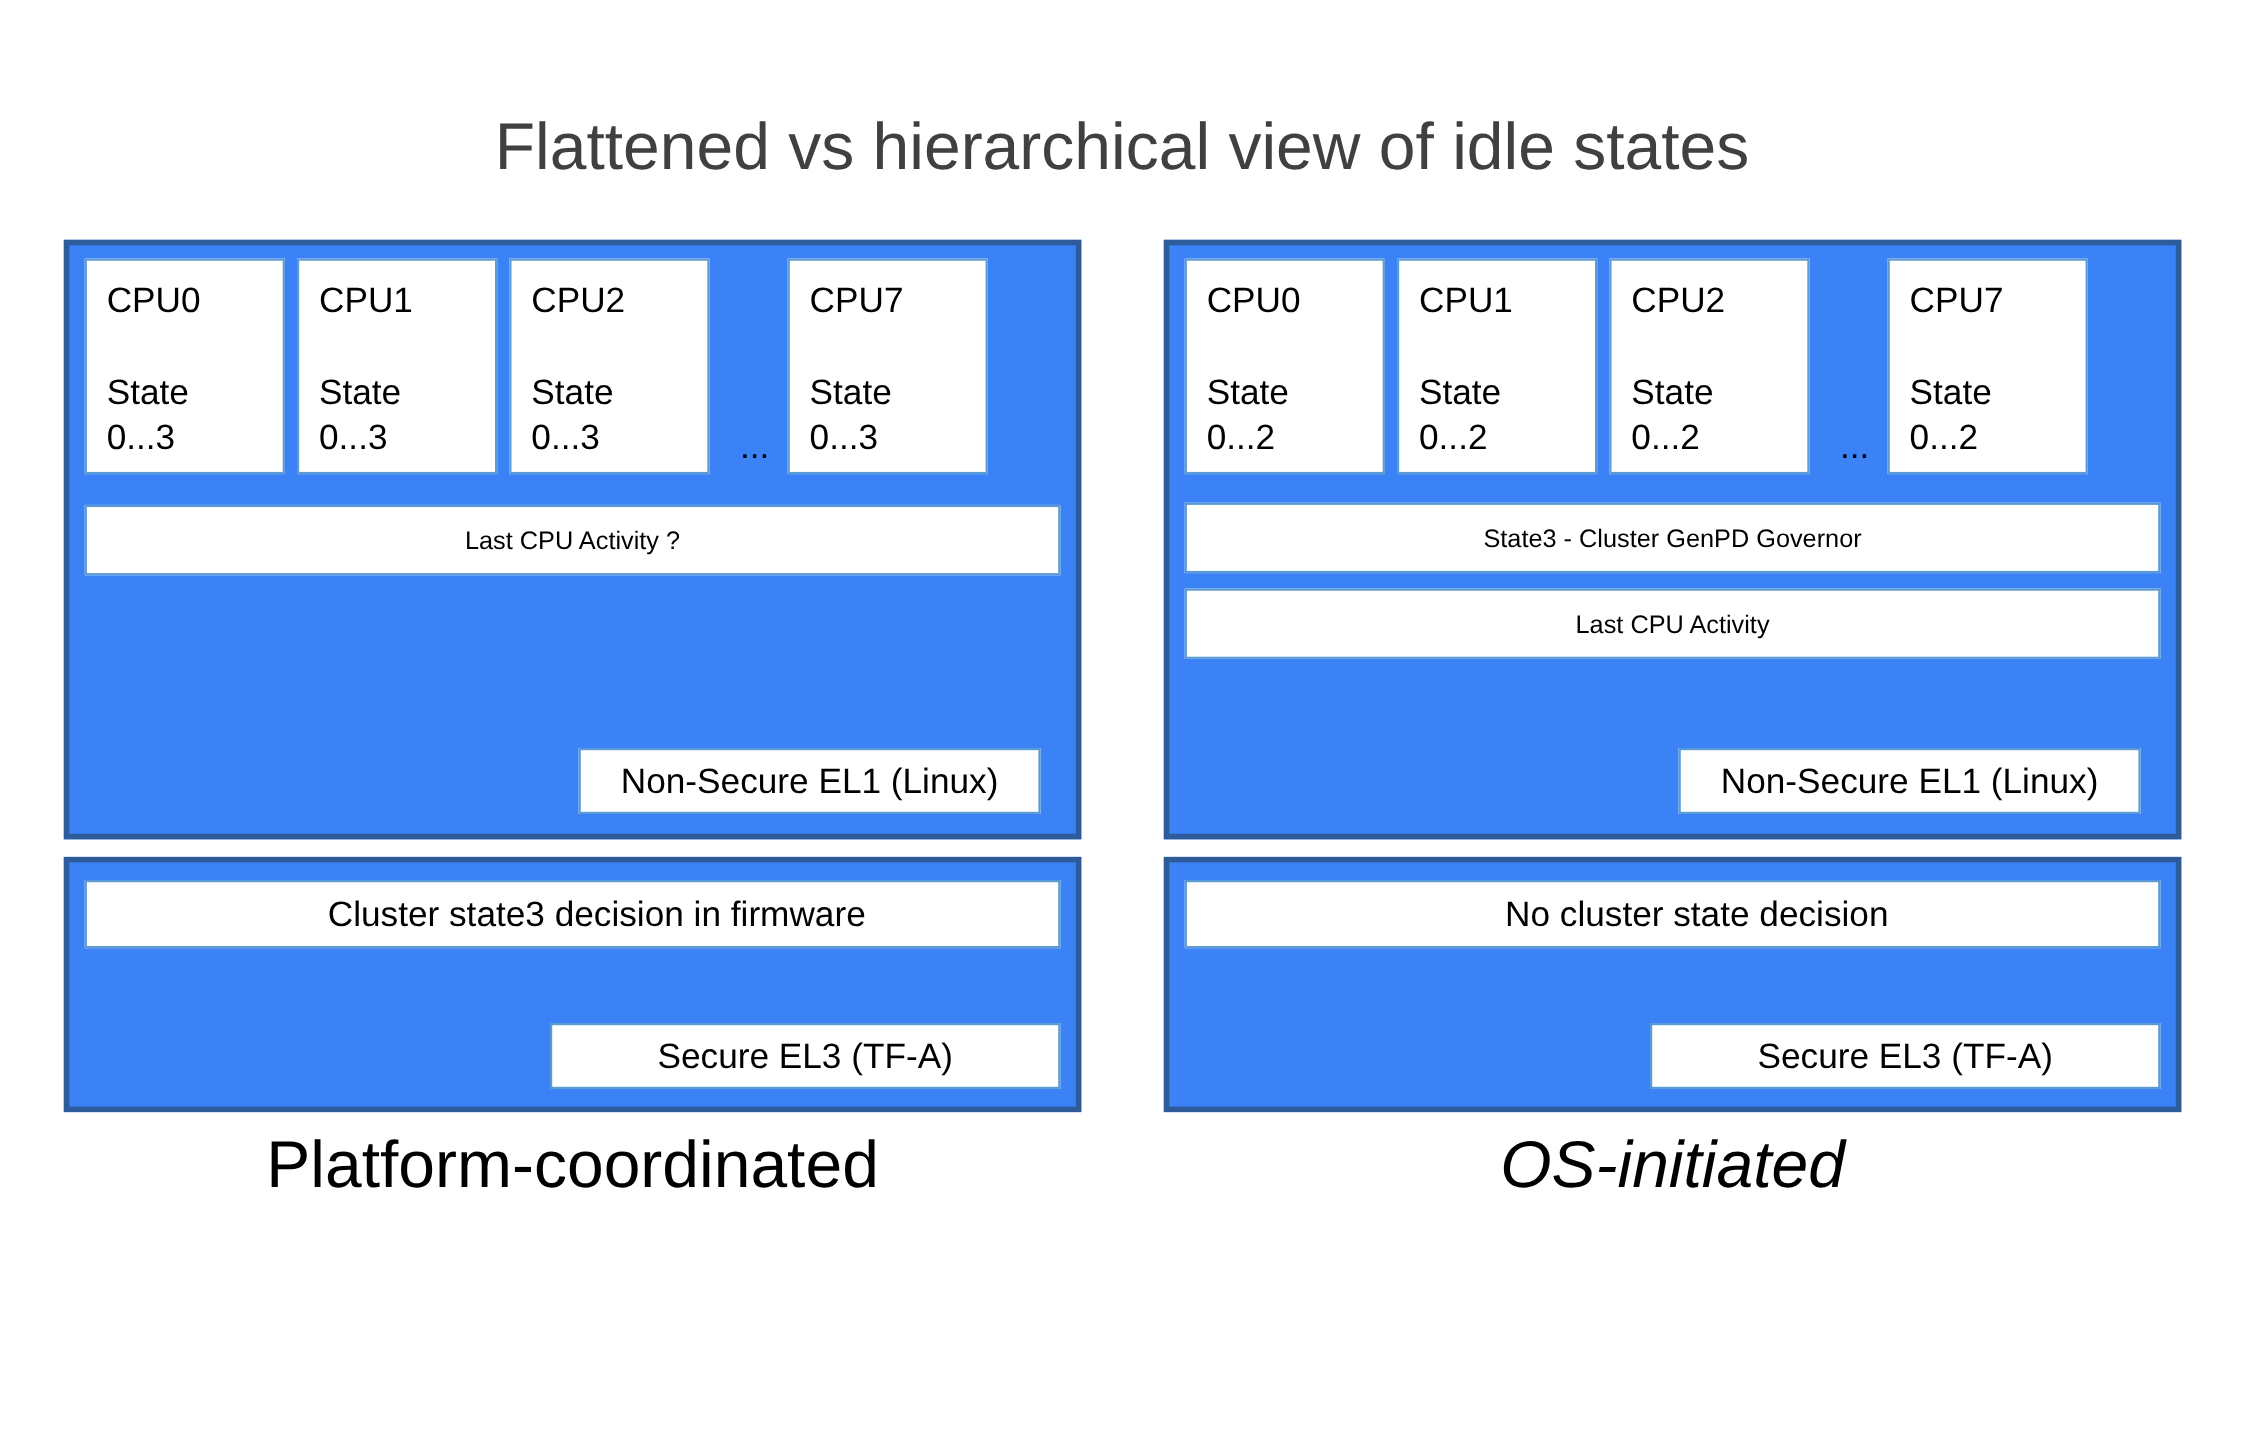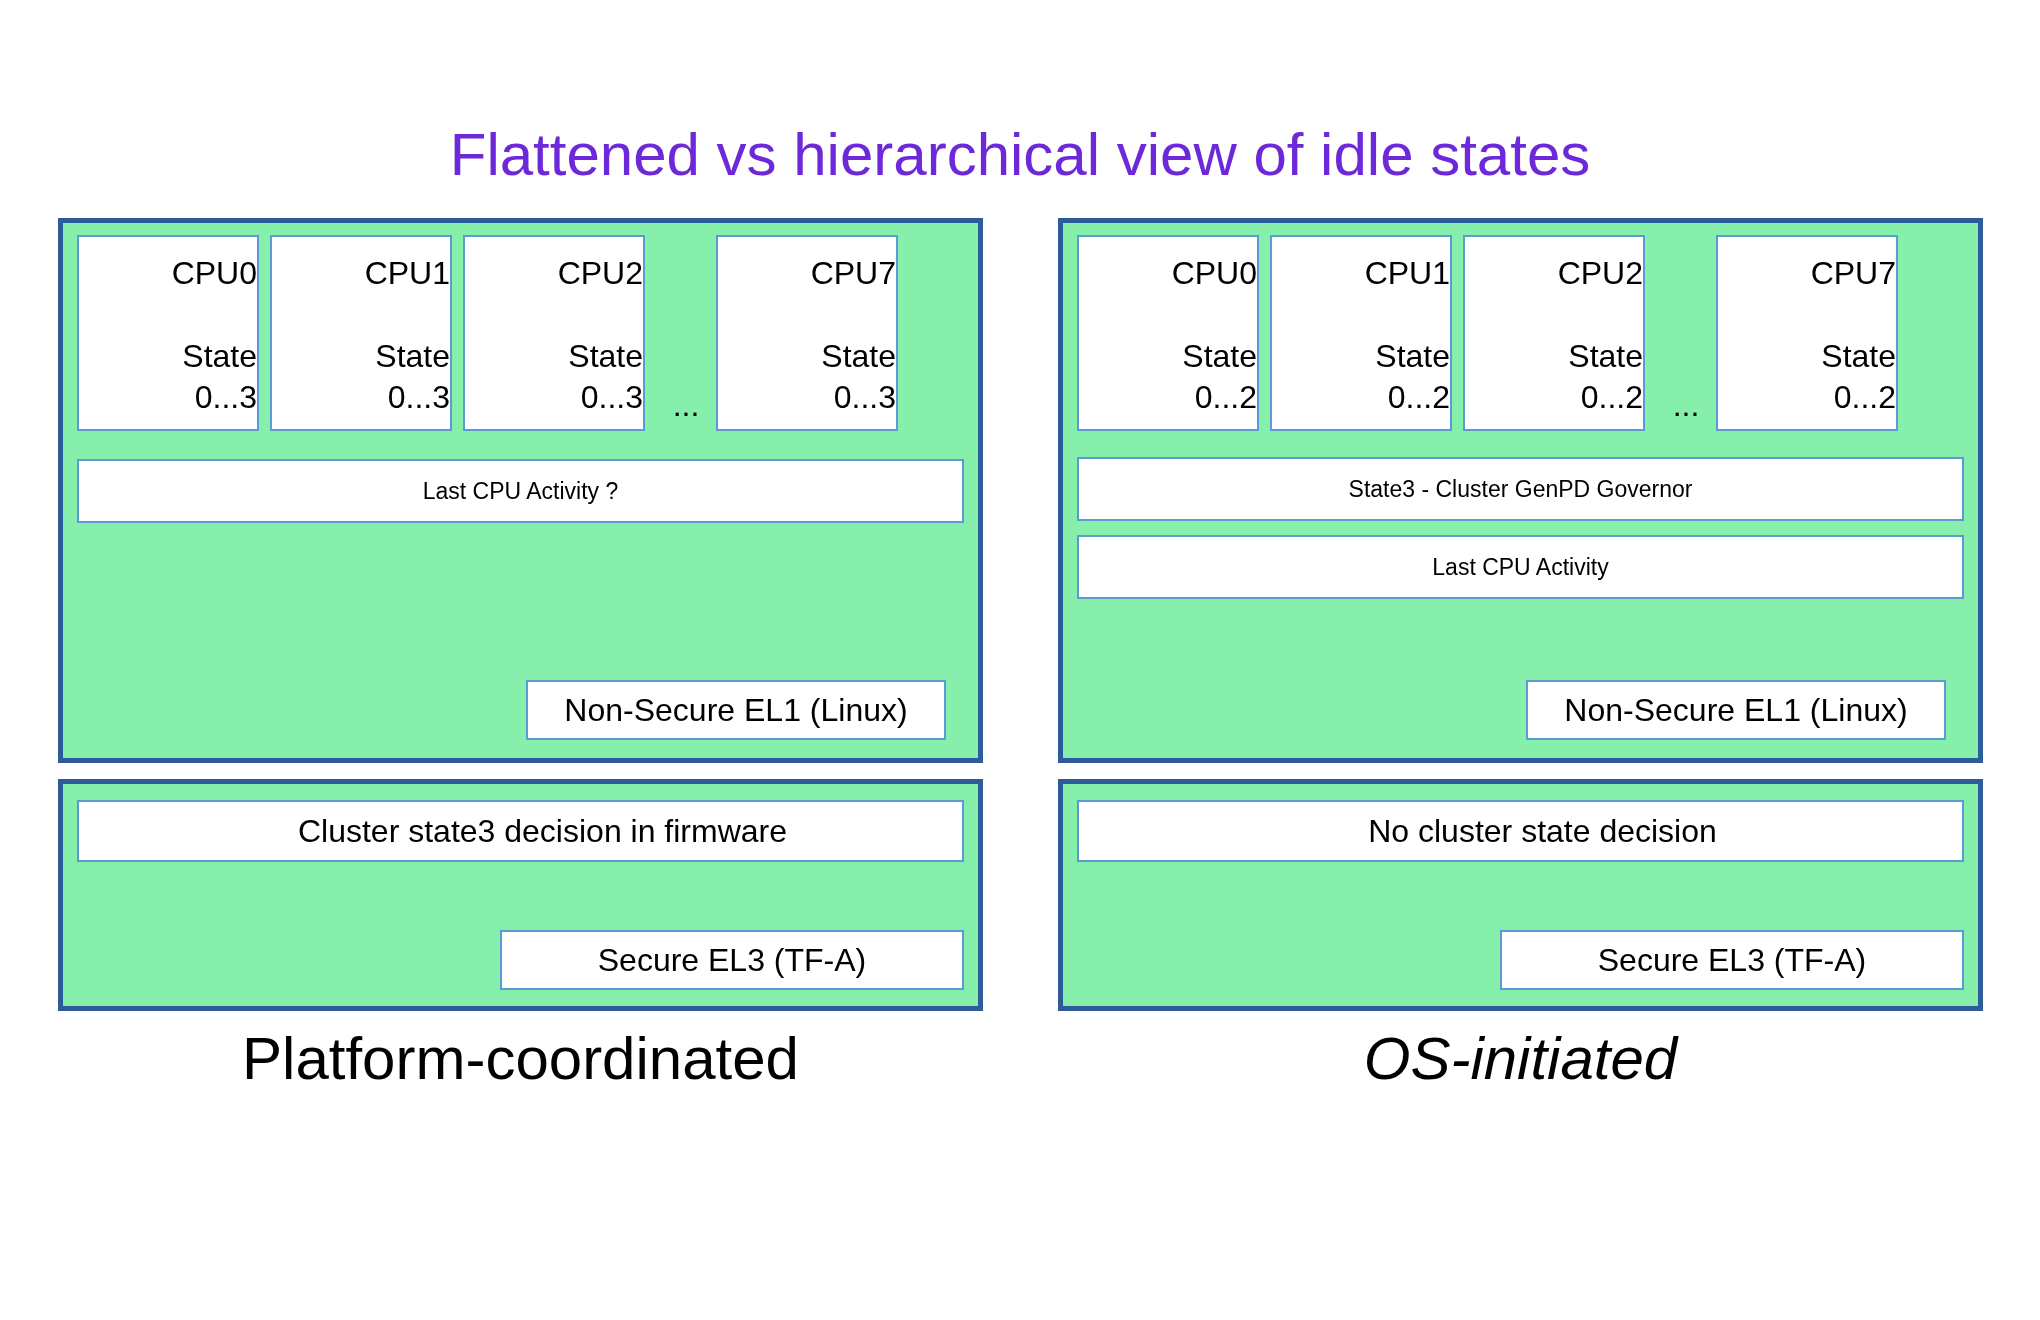--- a/index.html
+++ b/index.html
@@ -14,27 +14,27 @@
     font-family: "Liberation Sans", sans-serif;
     color: #000000;
     overflow: hidden;
     position: relative;
   }
 
   
   .slide-title {
     position: absolute;
     left: 0;
-    top: 121px;
+    top: 100px;
     width: 2040px;
     text-align: center;
     font-size: 60px;
     line-height: 68px;
     font-weight: 400;
-    color: #6d28d9;
+    color: #404040;
     white-space: nowrap;
   }
 
   
   .columns {
     position: absolute;
     left: 0;
     top: 218px;
     width: 2040px;
     height: 880px;
@@ -45,23 +45,22 @@
     width: 925px;
     height: 880px;
   }
   .column-left  { left: 58px; }
   .column-right { left: 1058px; }
 
   
   .panel {
     box-sizing: border-box;
     border: 5px solid #2E5C9A;
-    background: #86efac;
+    background: #3b82f6;
     position: relative;
-    text-align: right;
   }
   .panel-os {
     height: 545px;
     padding: 12px 14px 14px 14px;
   }
   .panel-fw {
     height: 232px;
     margin-top: 16px;
     padding: 16px 14px 14px 14px;
   }

